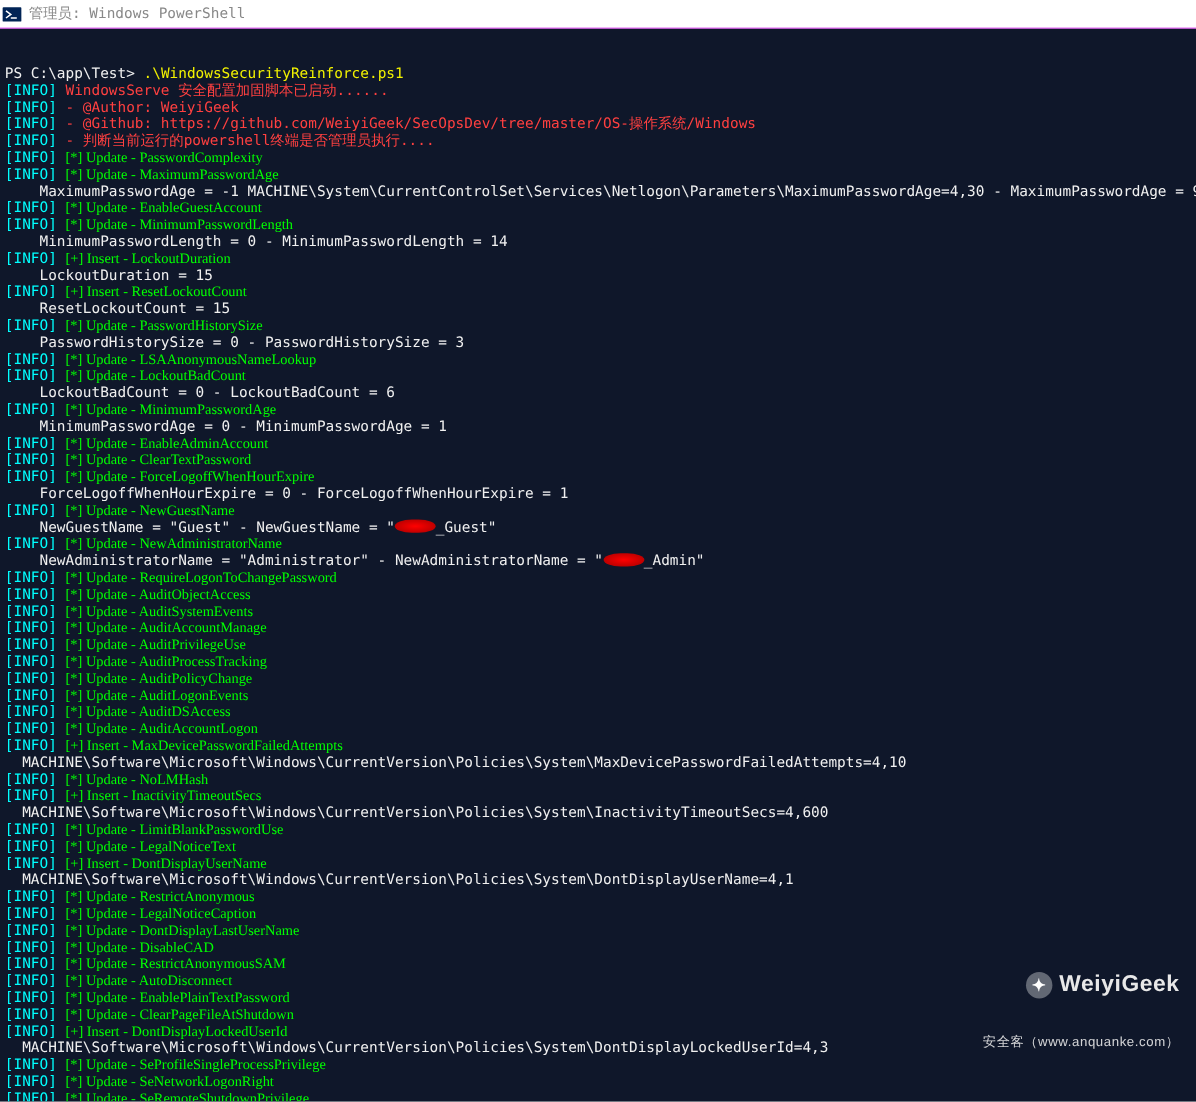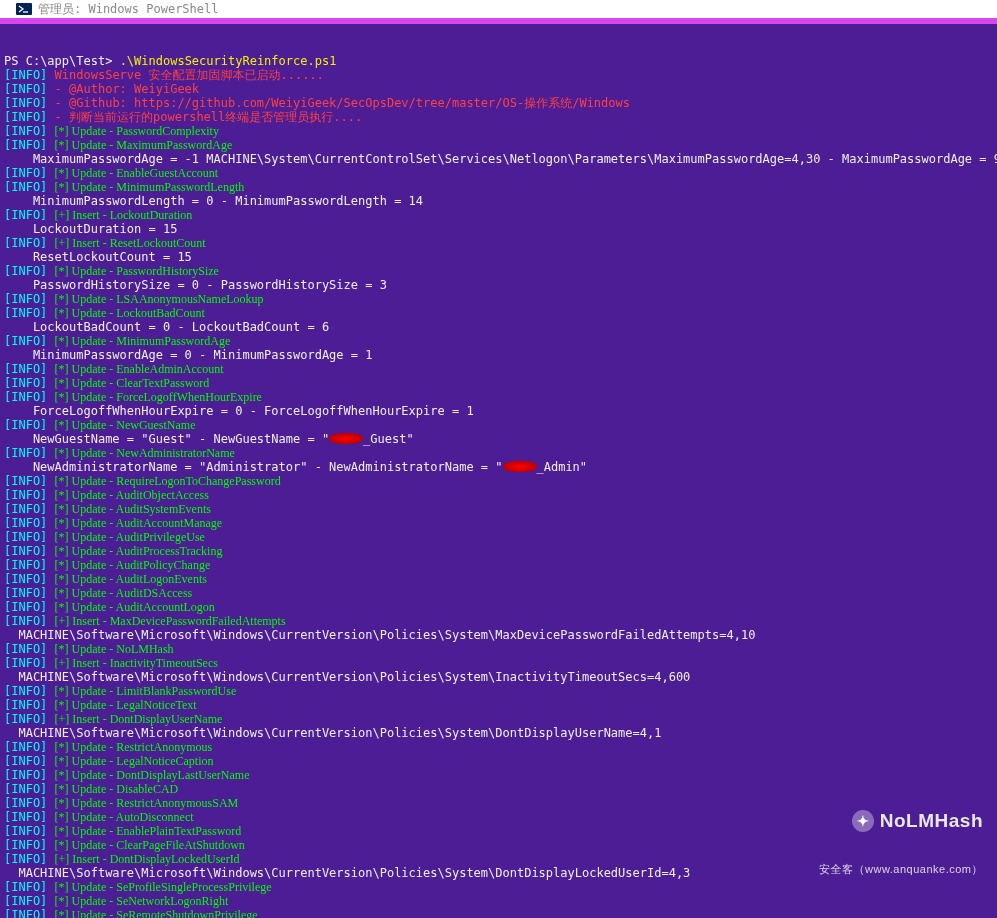--- a/index.html
+++ b/index.html
@@ -1,33 +1,33 @@
 <!DOCTYPE html>
 <html><head>
 <meta charset="utf-8">
 <style>
   * { margin: 0; padding: 0; box-sizing: border-box; }
   html, body { width: 997px; height: 918px; overflow: hidden; font-family: "NSimSun", "SimSun", "Consolas", monospace; }
   .titlebar {
     height: 24px;
     background: #ffffff;
-    border-bottom: 6px solid #d946ef;
+    border-bottom: 1px solid #d946ef;
     display: flex;
     align-items: center;
     font-size: 12px;
     color: #888;
-    padding-left: 16px;
+    padding-left: 2px;
   }
   .titlebar-icon {
     width: 16px; height: 16px;
     margin-right: 6px;
     display: inline-flex; align-items: center; justify-content: center;
   }
   .terminal {
-    background: #4c1d95;
+    background: #0f172a;
     color: #ffffff;
     width: 997px;
     height: 894px;
     padding: 2px 4px 4px 4px;
     font-size: 12px;
     line-height: 14px;
     white-space: pre;
     position: relative;
     overflow: hidden;
   }
@@ -79,17 +79,17 @@
     </svg>
   </span>
   <span>管理员: Windows PowerShell</span>
 </div>
 
 <div class="terminal">
   <div id="lines"><div class="line"><span class="c-white">PS </span><span class="c-white">C:\app\Test</span><span class="c-white">&gt; </span><span class="c-yellow">.\WindowsSecurityReinforce.ps1</span></div><div class="line"><span class="c-cyan">[INFO] </span><span class="c-red">WindowsServe 安全配置加固脚本已启动......</span></div><div class="line"><span class="c-cyan">[INFO] </span><span class="c-red">- @Author: WeiyiGeek</span></div><div class="line"><span class="c-cyan">[INFO] </span><span class="c-red">- @Github: https://github.com/WeiyiGeek/SecOpsDev/tree/master/OS-操作系统/Windows</span></div><div class="line"><span class="c-cyan">[INFO] </span><span class="c-red">- 判断当前运行的powershell终端是否管理员执行....</span></div><div class="line"><span class="c-cyan">[INFO] </span><span class="c-green">[*] Update - PasswordComplexity</span></div><div class="line"><span class="c-cyan">[INFO] </span><span class="c-green">[*] Update - MaximumPasswordAge</span></div><div class="line"><span class="c-white">    MaximumPasswordAge = -1 MACHINE\System\CurrentControlSet\Services\Netlogon\Parameters\MaximumPasswordAge=4,30 - MaximumPasswordAge = 90</span></div><div class="line"><span class="c-cyan">[INFO] </span><span class="c-green">[*] Update - EnableGuestAccount</span></div><div class="line"><span class="c-cyan">[INFO] </span><span class="c-green">[*] Update - MinimumPasswordLength</span></div><div class="line"><span class="c-white">    MinimumPasswordLength = 0 - MinimumPasswordLength = 14</span></div><div class="line"><span class="c-cyan">[INFO] </span><span class="c-green">[+] Insert - LockoutDuration</span></div><div class="line"><span class="c-white">    LockoutDuration = 15</span></div><div class="line"><span class="c-cyan">[INFO] </span><span class="c-green">[+] Insert - ResetLockoutCount</span></div><div class="line"><span class="c-white">    ResetLockoutCount = 15</span></div><div class="line"><span class="c-cyan">[INFO] </span><span class="c-green">[*] Update - PasswordHistorySize</span></div><div class="line"><span class="c-white">    PasswordHistorySize = 0 - PasswordHistorySize = 3</span></div><div class="line"><span class="c-cyan">[INFO] </span><span class="c-green">[*] Update - LSAAnonymousNameLookup</span></div><div class="line"><span class="c-cyan">[INFO] </span><span class="c-green">[*] Update - LockoutBadCount</span></div><div class="line"><span class="c-white">    LockoutBadCount = 0 - LockoutBadCount = 6</span></div><div class="line"><span class="c-cyan">[INFO] </span><span class="c-green">[*] Update - MinimumPasswordAge</span></div><div class="line"><span class="c-white">    MinimumPasswordAge = 0 - MinimumPasswordAge = 1</span></div><div class="line"><span class="c-cyan">[INFO] </span><span class="c-green">[*] Update - EnableAdminAccount</span></div><div class="line"><span class="c-cyan">[INFO] </span><span class="c-green">[*] Update - ClearTextPassword</span></div><div class="line"><span class="c-cyan">[INFO] </span><span class="c-green">[*] Update - ForceLogoffWhenHourExpire</span></div><div class="line"><span class="c-white">    ForceLogoffWhenHourExpire = 0 - ForceLogoffWhenHourExpire = 1</span></div><div class="line"><span class="c-cyan">[INFO] </span><span class="c-green">[*] Update - NewGuestName</span></div><div class="line"><span class="c-white">    NewGuestName = "Guest" - NewGuestName = "</span><span class="redact"></span><span class="c-white">_Guest"</span></div><div class="line"><span class="c-cyan">[INFO] </span><span class="c-green">[*] Update - NewAdministratorName</span></div><div class="line"><span class="c-white">    NewAdministratorName = "Administrator" - NewAdministratorName = "</span><span class="redact"></span><span class="c-white">_Admin"</span></div><div class="line"><span class="c-cyan">[INFO] </span><span class="c-green">[*] Update - RequireLogonToChangePassword</span></div><div class="line"><span class="c-cyan">[INFO] </span><span class="c-green">[*] Update - AuditObjectAccess</span></div><div class="line"><span class="c-cyan">[INFO] </span><span class="c-green">[*] Update - AuditSystemEvents</span></div><div class="line"><span class="c-cyan">[INFO] </span><span class="c-green">[*] Update - AuditAccountManage</span></div><div class="line"><span class="c-cyan">[INFO] </span><span class="c-green">[*] Update - AuditPrivilegeUse</span></div><div class="line"><span class="c-cyan">[INFO] </span><span class="c-green">[*] Update - AuditProcessTracking</span></div><div class="line"><span class="c-cyan">[INFO] </span><span class="c-green">[*] Update - AuditPolicyChange</span></div><div class="line"><span class="c-cyan">[INFO] </span><span class="c-green">[*] Update - AuditLogonEvents</span></div><div class="line"><span class="c-cyan">[INFO] </span><span class="c-green">[*] Update - AuditDSAccess</span></div><div class="line"><span class="c-cyan">[INFO] </span><span class="c-green">[*] Update - AuditAccountLogon</span></div><div class="line"><span class="c-cyan">[INFO] </span><span class="c-green">[+] Insert - MaxDevicePasswordFailedAttempts</span></div><div class="line"><span class="c-white">  MACHINE\Software\Microsoft\Windows\CurrentVersion\Policies\System\MaxDevicePasswordFailedAttempts=4,10</span></div><div class="line"><span class="c-cyan">[INFO] </span><span class="c-green">[*] Update - NoLMHash</span></div><div class="line"><span class="c-cyan">[INFO] </span><span class="c-green">[+] Insert - InactivityTimeoutSecs</span></div><div class="line"><span class="c-white">  MACHINE\Software\Microsoft\Windows\CurrentVersion\Policies\System\InactivityTimeoutSecs=4,600</span></div><div class="line"><span class="c-cyan">[INFO] </span><span class="c-green">[*] Update - LimitBlankPasswordUse</span></div><div class="line"><span class="c-cyan">[INFO] </span><span class="c-green">[*] Update - LegalNoticeText</span></div><div class="line"><span class="c-cyan">[INFO] </span><span class="c-green">[+] Insert - DontDisplayUserName</span></div><div class="line"><span class="c-white">  MACHINE\Software\Microsoft\Windows\CurrentVersion\Policies\System\DontDisplayUserName=4,1</span></div><div class="line"><span class="c-cyan">[INFO] </span><span class="c-green">[*] Update - RestrictAnonymous</span></div><div class="line"><span class="c-cyan">[INFO] </span><span class="c-green">[*] Update - LegalNoticeCaption</span></div><div class="line"><span class="c-cyan">[INFO] </span><span class="c-green">[*] Update - DontDisplayLastUserName</span></div><div class="line"><span class="c-cyan">[INFO] </span><span class="c-green">[*] Update - DisableCAD</span></div><div class="line"><span class="c-cyan">[INFO] </span><span class="c-green">[*] Update - RestrictAnonymousSAM</span></div><div class="line"><span class="c-cyan">[INFO] </span><span class="c-green">[*] Update - AutoDisconnect</span></div><div class="line"><span class="c-cyan">[INFO] </span><span class="c-green">[*] Update - EnablePlainTextPassword</span></div><div class="line"><span class="c-cyan">[INFO] </span><span class="c-green">[*] Update - ClearPageFileAtShutdown</span></div><div class="line"><span class="c-cyan">[INFO] </span><span class="c-green">[+] Insert - DontDisplayLockedUserId</span></div><div class="line"><span class="c-white">  MACHINE\Software\Microsoft\Windows\CurrentVersion\Policies\System\DontDisplayLockedUserId=4,3</span></div><div class="line"><span class="c-cyan">[INFO] </span><span class="c-green">[*] Update - SeProfileSingleProcessPrivilege</span></div><div class="line"><span class="c-cyan">[INFO] </span><span class="c-green">[*] Update - SeNetworkLogonRight</span></div><div class="line"><span class="c-cyan">[INFO] </span><span class="c-green">[*] Update - SeRemoteShutdownPrivilege</span></div></div>
   <div class="watermark">
     <div class="wm-row">
       <span class="wm-icon"><span class="wm-icon-inner">✦</span></span>
-      <span class="wm-name">NoLMHash</span>
+      <span class="wm-name">WeiyiGeek</span>
     </div>
     <div class="wm-sub">安全客（www.anquanke.com）</div>
   </div>
 </div>
 
 </body></html>

